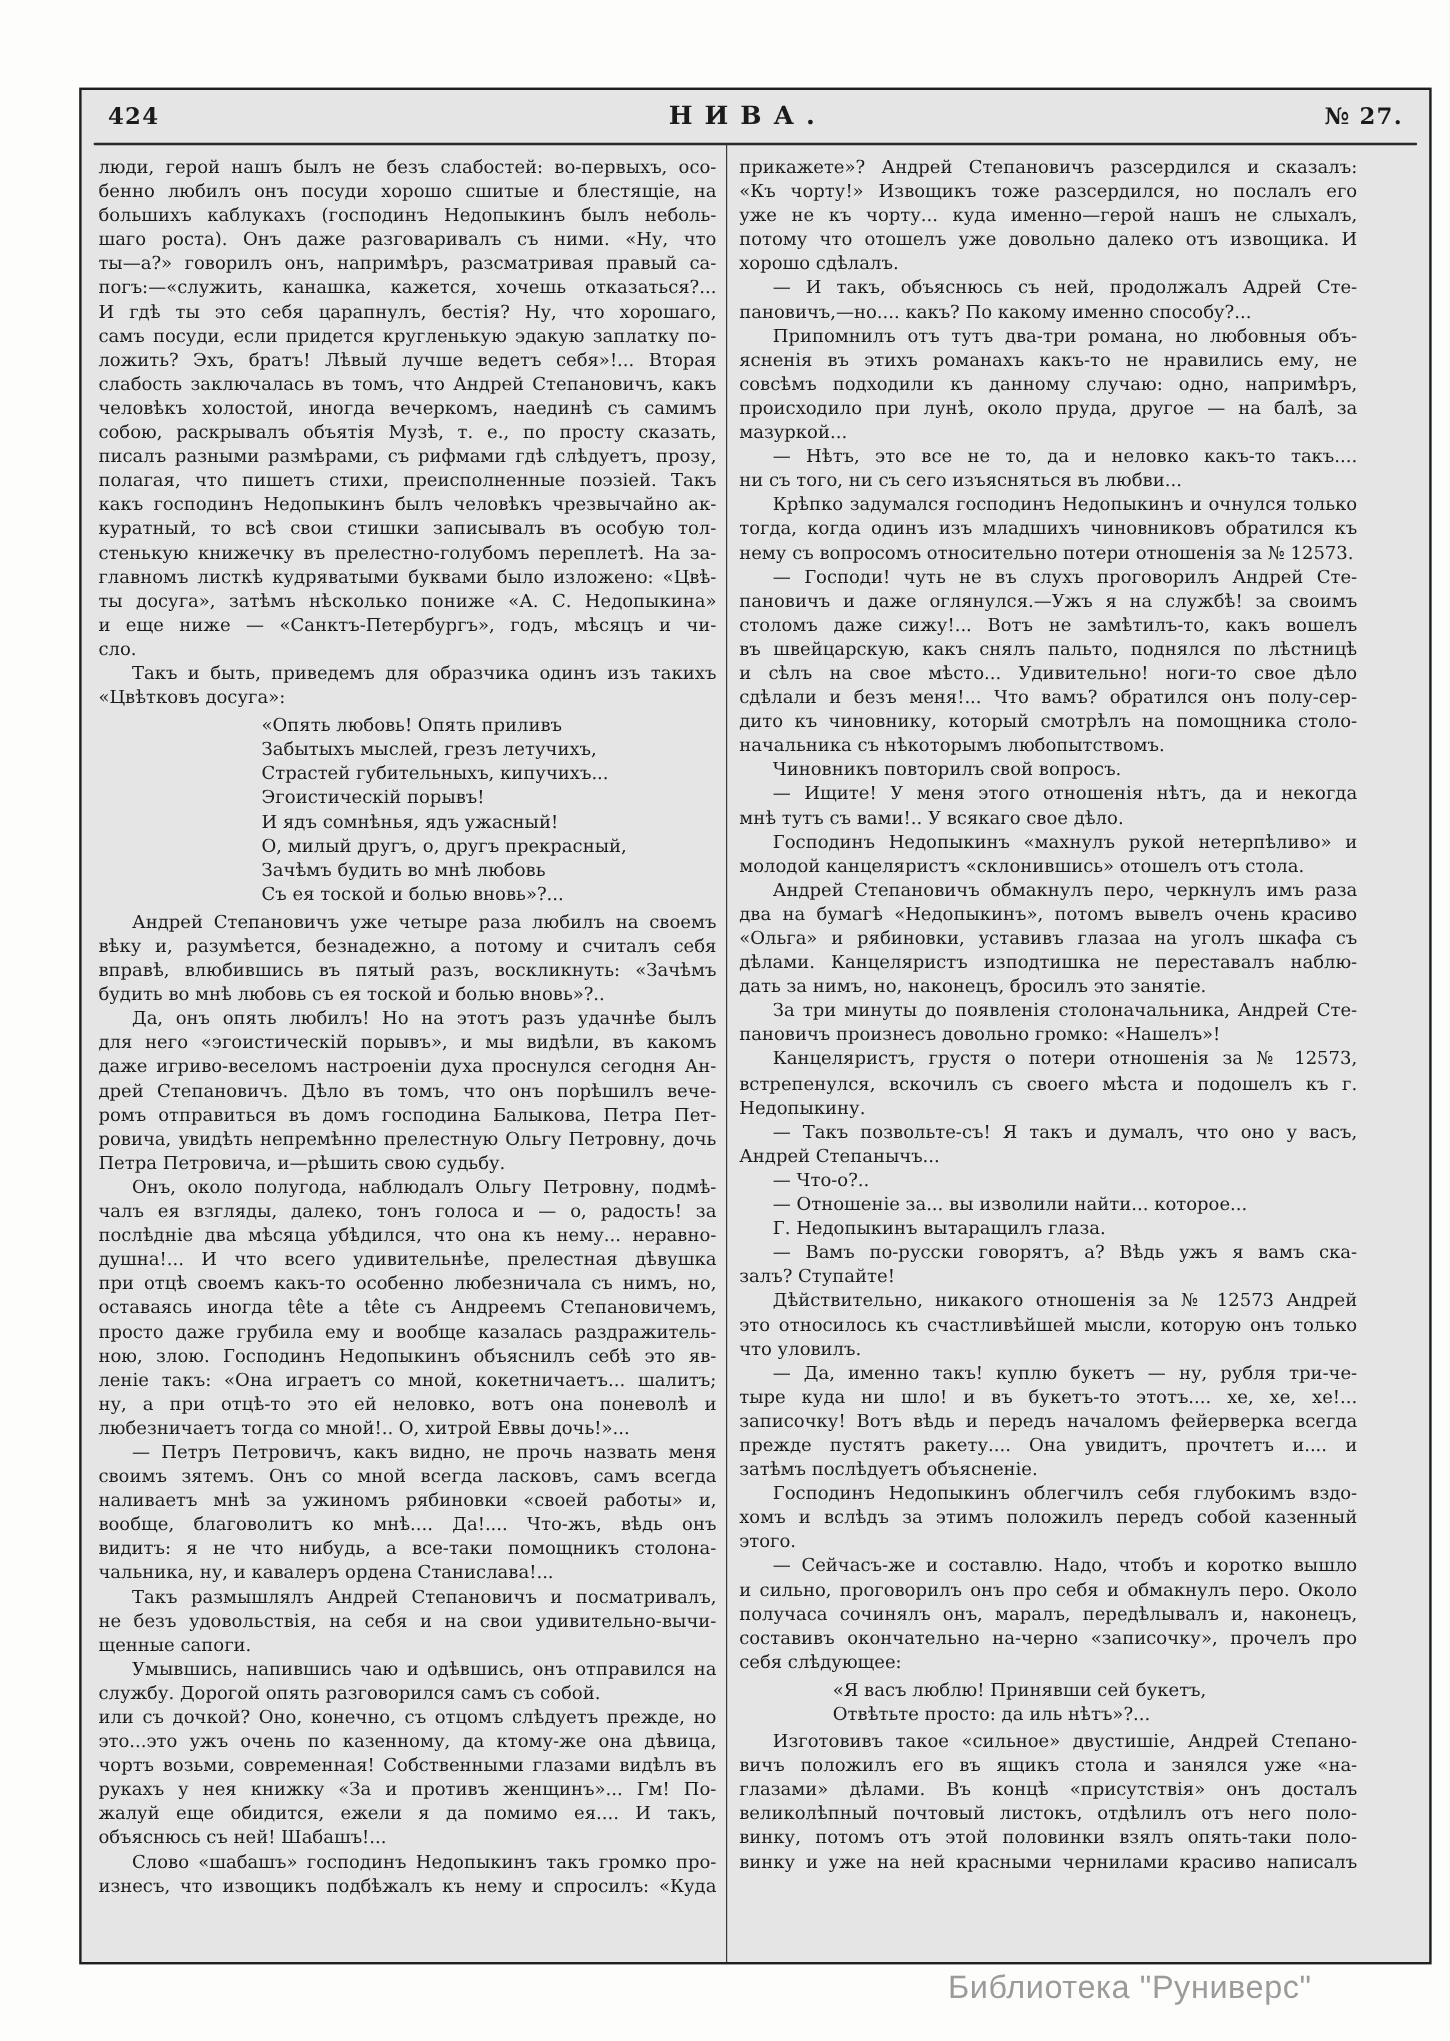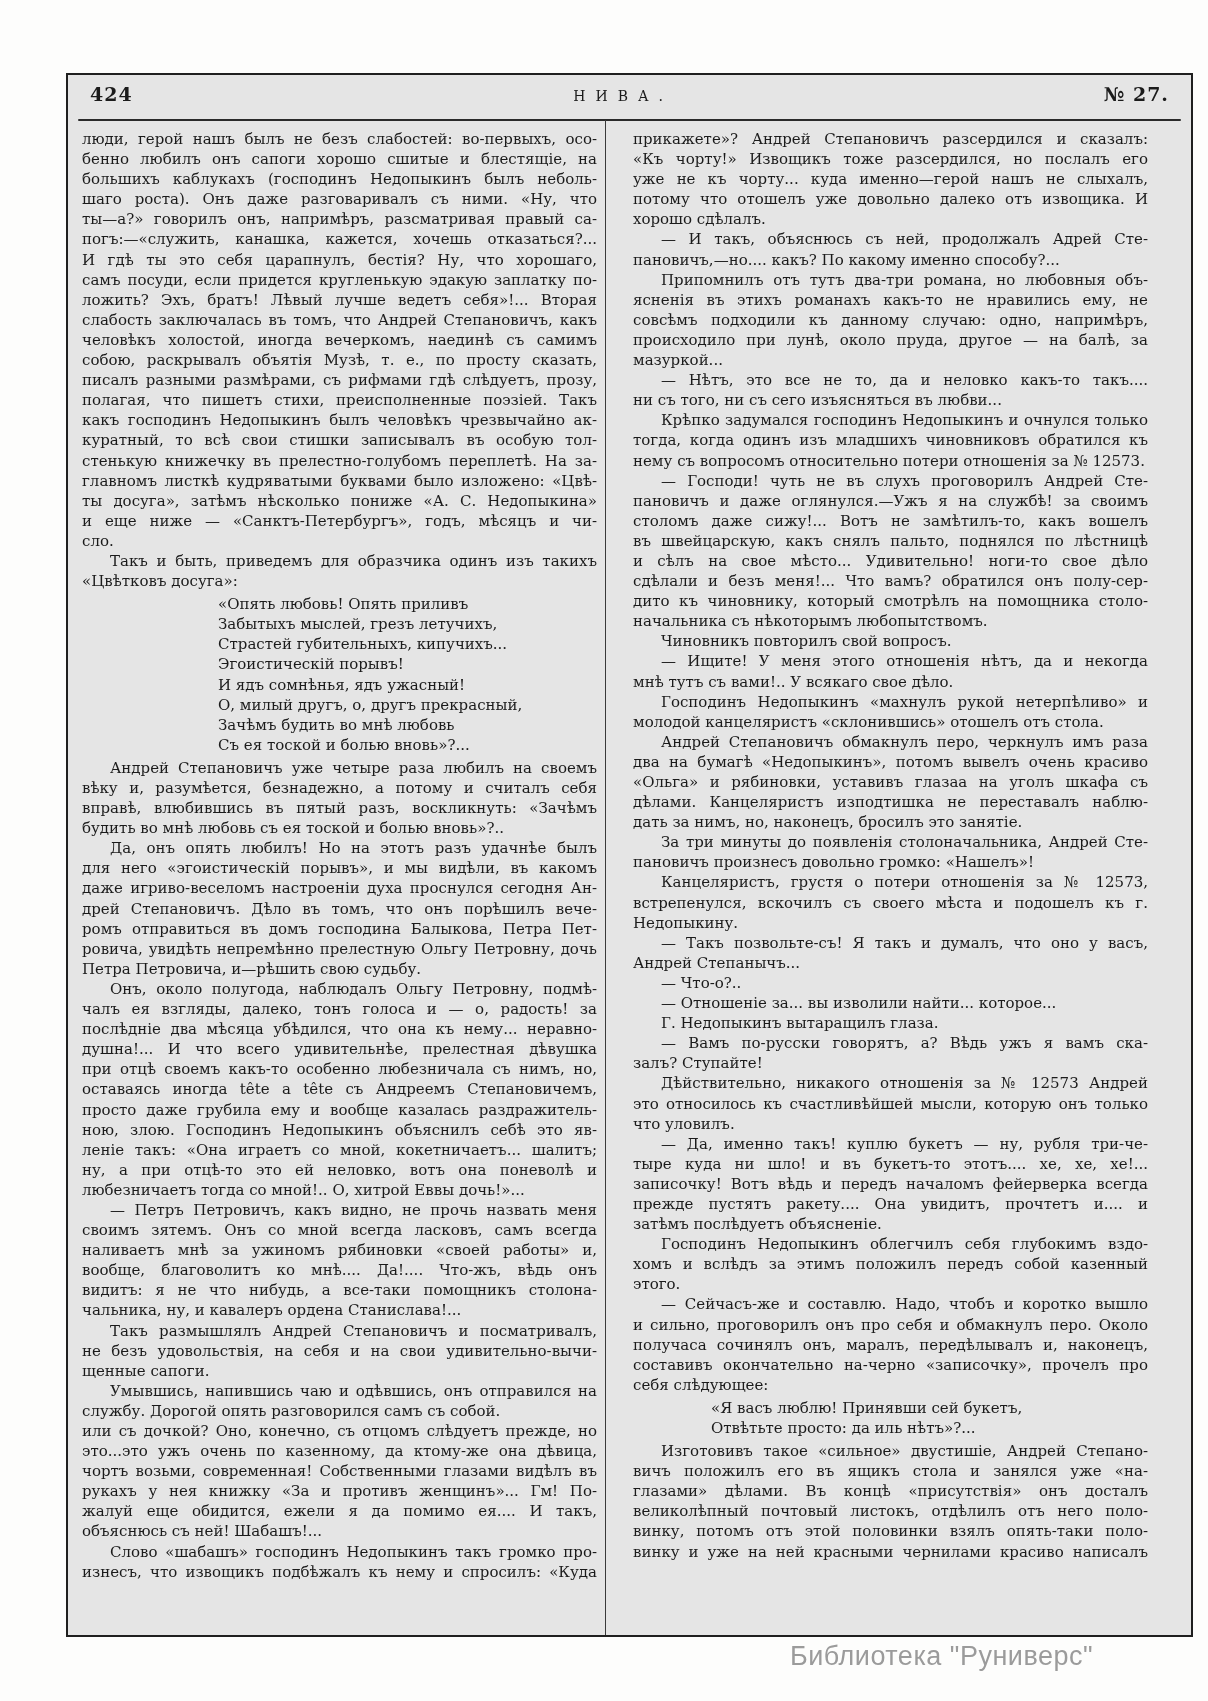--- a/index.html
+++ b/index.html
@@ -23,32 +23,32 @@
     display:flex;
     justify-content:space-between;
     align-items:baseline;
     padding:8px 22px 0 22px;
     height:34px;
   }
   .page-number,.issue-number{
     font-size:19px;font-weight:bold;letter-spacing:1px;
   }
   .journal-title{
-    font-size:14px;font-weight:normal;letter-spacing:10px;
+    font-size:21px;font-weight:bold;letter-spacing:10px;
     padding-left:10px;
   }
   .header-rule{
     height:2px;background:#2a2a2a;
     margin:2px 10px 0 10px;
     border-radius:1px;
   }
   .columns{
     display:flex;
     padding:8px 14px 0 14px;
-    gap:36px;
+    gap:19px;
   }
   .column{
     width:515px;
     font-size:15px;
     line-height:20.1px;
     text-align:justify;
   }
   .column-divider{
     position:absolute;
     left:537px;top:45px;bottom:0;
@@ -80,21 +80,21 @@
     <span class="page-number">424</span>
     <span class="journal-title">НИВА.</span>
     <span class="issue-number">№ 27.</span>
   </div>
   <div class="header-rule"></div>
   <div class="column-divider"></div>
   <div class="columns">
     <div class="column col-left">
         <div class="block continuation">
           <div class="line jline">люди, герой нашъ былъ не безъ слабостей: во-первыхъ, осо-</div>
-          <div class="line jline">бенно любилъ онъ сапоги хорошо сшитые и блестящіе, на</div>
+          <div class="line jline">бенно любилъ онъ посуди хорошо сшитые и блестящіе, на</div>
           <div class="line jline">большихъ каблукахъ (господинъ Недопыкинъ былъ неболь-</div>
           <div class="line jline">шаго роста). Онъ даже разговаривалъ съ ними. «Ну, что</div>
           <div class="line jline">ты—а?» говорилъ онъ, напримѣръ, разсматривая правый са-</div>
           <div class="line jline">погъ:—«служить, канашка, кажется, хочешь отказаться?...</div>
           <div class="line jline">И гдѣ ты это себя царапнулъ, бестія? Ну, что хорошаго,</div>
           <div class="line jline">самъ посуди, если придется кругленькую эдакую заплатку по-</div>
           <div class="line jline">ложить? Эхъ, братъ! Лѣвый лучше ведетъ себя»!... Вторая</div>
           <div class="line jline">слабость заключалась въ томъ, что Андрей Степановичъ, какъ</div>
           <div class="line jline">человѣкъ холостой, иногда вечеркомъ, наединѣ съ самимъ</div>
           <div class="line jline">собою, раскрывалъ объятія Музѣ, т. е., по просту сказать,</div>

